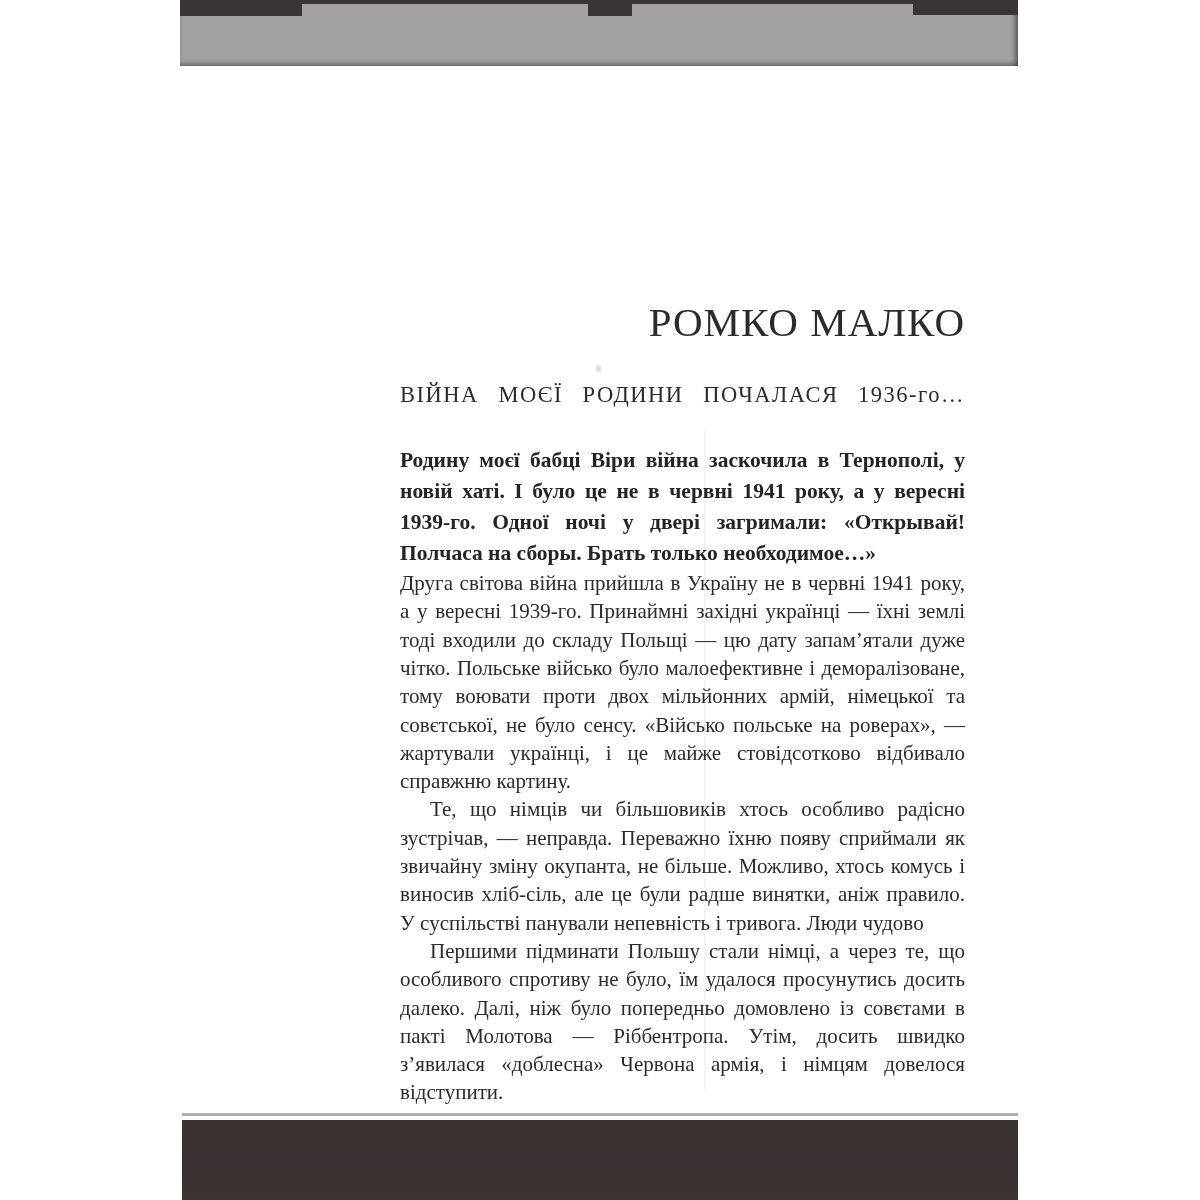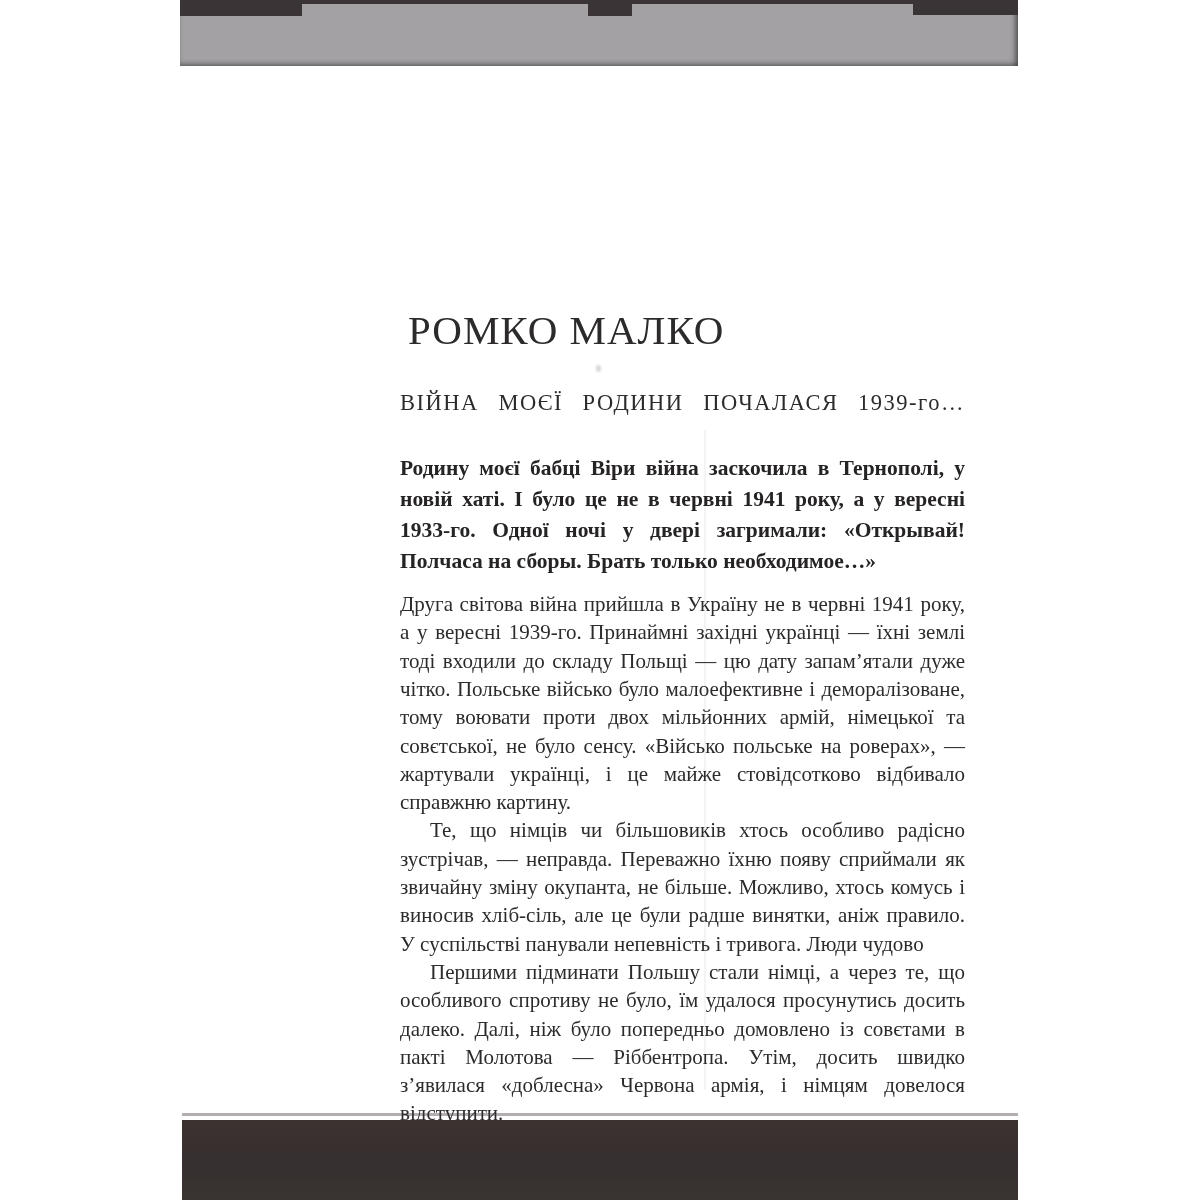--- a/index.html
+++ b/index.html
@@ -28,54 +28,55 @@
   .band-bottom {
     position:absolute; left:182px; top:1120px; width:836px; height:80px;
     background:linear-gradient(180deg,#3a332f 0%,#372f30 55%,#3a3431 100%);
   }
   
   .fold-line { position:absolute; left:704px; top:430px; width:2px; height:660px; background:rgba(0,0,0,.045); }
   .speck { position:absolute; left:596px; top:365px; width:5px; height:7px; background:rgba(0,0,0,.16); border-radius:50%; filter:blur(1px); }
   
   .text-col { position:absolute; left:400px; top:300px; width:565px; color:var(--text,#2d2a2b); }
   .author {
-    margin:8px; font-size:41px; font-weight:400; letter-spacing:1px; line-height:1.1;
+    margin:0; font-size:41px; font-weight:400; letter-spacing:1px; line-height:1.1;
     color:var(--text,#2d2a2b);
+    text-align:right;
   }
   .chapter {
     margin:36px 0 0 0; font-size:22.5px; font-weight:400; letter-spacing:1.5px;
     line-height:1.2; text-align:justify; text-align-last:justify;
   }
   .lead-par {
     margin:37px 0 0 0; font-weight:700; font-size:21.5px; line-height:31px;
     text-align:justify; color:var(--text-bold,#262324);
   }
-  .bodytext { margin-top:13px; font-size:21px; line-height:28.3px;font-family:Liberation Serif, serif; }
+  .bodytext { font-size:21px; line-height:28.3px;font-family:Liberation Serif, serif; }
   .body-par { margin:0; text-align:justify; }
   .body-par.indent { text-indent:30px; }
 </style>
 </head>
 <body>
 
 <div class="canvas">
 
   <div class="band-top">
     <div class="band-top-line"></div>
     <div class="notch notch-a"></div>
     <div class="notch notch-b"></div>
     <div class="notch notch-c"></div>
   </div>
 
   <div class="fold-line"></div>
   <div class="speck"></div>
 
   <main class="text-col">
     <h1 class="author">РОМКО МАЛКО</h1>
-    <h2 class="chapter">ВІЙНА МОЄЇ РОДИНИ ПОЧАЛАСЯ 1939-го…</h2>
-    <p class="lead-par">Родину моєї бабці Віри війна заскочила в Тернополі, у новій хаті. І було це не в червні 1941 року, а у вересні 1933-го. Одної ночі у двері загримали: «Открывай! Полчаса на сборы. Брать только необходимое…»</p>
+    <h2 class="chapter">ВІЙНА МОЄЇ РОДИНИ ПОЧАЛАСЯ 1936-го…</h2>
+    <p class="lead-par">Родину моєї бабці Віри війна заскочила в Тернополі, у новій хаті. І було це не в червні 1941 року, а у вересні 1939-го. Одної ночі у двері загримали: «Открывай! Полчаса на сборы. Брать только необходимое…»</p>
     <section class="bodytext">
         <p class="body-par">Друга світова війна прийшла в Україну не в червні 1941 року, а у вересні 1939-го. Принаймні західні українці — їхні землі тоді входили до складу Польщі — цю дату запам’ятали дуже чітко. Польське військо було малоефективне і деморалізоване, тому воювати проти двох мільйонних армій, німецької та совєтської, не було сенсу. «Військо польське на роверах», — жартували українці, і це майже стовідсотково відбивало справжню картину.</p>
         <p class="body-par indent">Те, що німців чи більшовиків хтось особливо радісно зустрічав, — неправда. Переважно їхню появу сприймали як звичайну зміну окупанта, не більше. Можливо, хтось комусь і виносив хліб-сіль, але це були радше винятки, аніж правило. У суспільстві панували непевність і тривога. Люди чудово</p>
         <p class="body-par indent">Першими підминати Польшу стали німці, а через те, що особливого спротиву не було, їм удалося просунутись досить далеко. Далі, ніж було попередньо домовлено із совєтами в пакті Молотова — Ріббентропа. Утім, досить швидко з’явилася «доблесна» Червона армія, і німцям довелося відступити.</p>
       </section>
   </main>
 
   <div class="bottom-edge-line"></div>
   <div class="band-bottom"></div>
 

